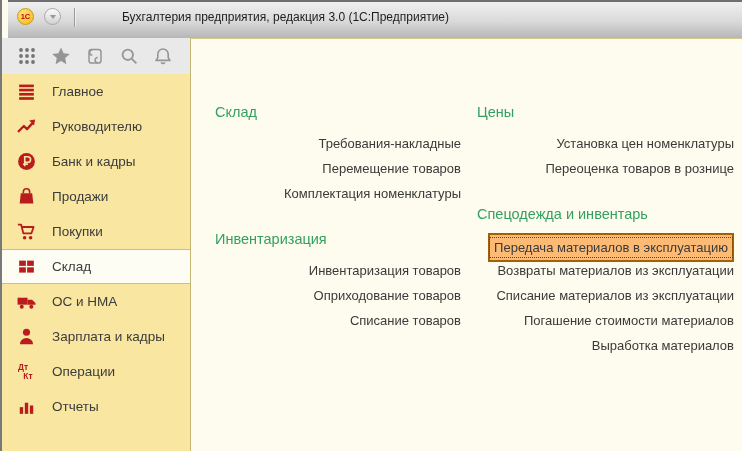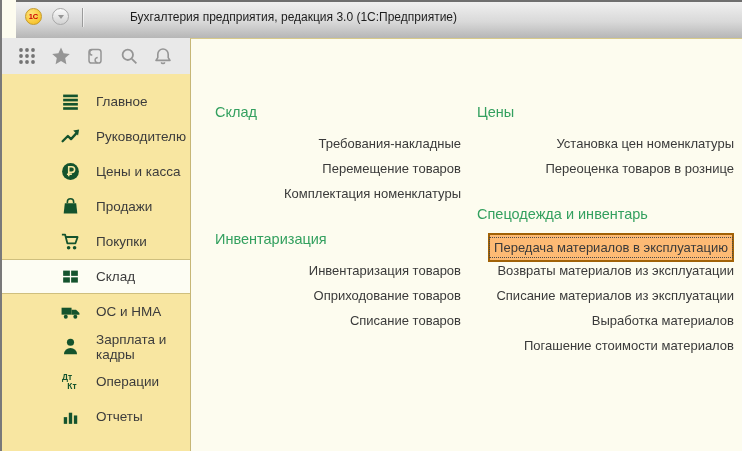--- a/index.html
+++ b/index.html
@@ -2,21 +2,21 @@
 <html><head>
 <meta charset="utf-8">
 <style>
   * { margin:0; padding:0; box-sizing:border-box; }
   html,body { width:742px; height:451px; overflow:hidden; }
   body { font-family:"Liberation Sans", sans-serif; background:#fdfcef; position:relative; }
 
   .window { position:absolute; inset:0; }
 
   
-  .titlebar { position:absolute; left:16px; top:0; right:0; height:38px;
+  .titlebar { position:absolute; left:8px; top:0; right:0; height:38px;
     background:linear-gradient(#f0f0f0 0%, #d9d9d9 55%, #b6b6b6 100%);
     border-top:2px solid #6f6f6f;
     display:flex; align-items:flex-start; padding:6px 8px 0 9px; }
   .app-logo { width:17px; height:17px; border-radius:50%;
     background:radial-gradient(circle at 35% 30%, #ffe37a, #f4b913);
     border:1px solid #c49a2a; color:#cc0000; font-size:7.5px; font-weight:bold;
     display:flex; align-items:center; justify-content:center; }
   .menu-btn { width:17px; height:17px; border-radius:50%;
     background:linear-gradient(#fbfbfb,#d2d2d2); border:1px solid #a8a8a8;
     margin-left:10px; display:flex; align-items:center; justify-content:center; cursor:pointer; }
@@ -29,24 +29,24 @@
   
   .toolbar { position:absolute; left:0; top:38px; width:190px; height:36px;
     background:#e9e9e9; display:flex; align-items:center;
     justify-content:space-evenly; padding:0 4px; }
   .tb-icon { width:22px; height:22px; color:#959595; cursor:pointer; }
   .tb-icon:first-child { color:#747474; }
   .tb-icon svg { width:100%; height:100%; display:block; }
 
   
   .sidebar { position:absolute; left:0; top:74px; bottom:0; width:190px;
-    background:#f8e6a1; padding-top:10px; }
+    background:#f8e6a1; padding-top:0; }
   .side-item { height:35px; display:flex; align-items:center;
     padding-left:16px; cursor:pointer; color:#3c3c3c; font-size:13.5px; }
-  .side-item .ico { width:21px; height:21px; color:#14532d; flex:none; margin-right:15px;margin-left:44px; }
+  .side-item .ico { width:21px; height:21px; color:#b91c1c; flex:none; margin-right:15px; }
   .side-item .ico svg { width:100%; height:100%; display:block; }
   .side-item.selected { background:#fdfdf3; border-top:1px solid #cfbf7e;
     border-bottom:1px solid #cfbf7e; }
   .left-edge { position:absolute; left:0; top:0; bottom:0; width:2px; background:#797979; z-index:6; }
 
   
   .content { position:absolute; left:190px; top:38px; right:0; bottom:0;
     background:#fdfcef; border-top:1px solid #d8ca8a; border-left:1px solid #c6b676;
     padding:63px 8px 0 24px; display:flex; }
   .col1 { width:246px; flex:none; }
@@ -139,21 +139,21 @@
         </span>
         <span>Руководителю</span>
       </div>
       <div class="side-item">
         <span class="ico">
           <svg viewBox="0 0 20 20">
             <circle cx="10" cy="10" r="8" fill="currentColor"></circle>
             <path d="M8.3 14.6V5.4h2.9a2.7 2.7 0 0 1 0 5.4H8.3M6.6 12.7h4.7" fill="none" stroke="#f8e6a1" stroke-width="1.5"></path>
           </svg>
         </span>
-        <span>Цены и касса</span>
+        <span>Банк и кадры</span>
       </div>
       <div class="side-item">
         <span class="ico">
           <svg viewBox="0 0 20 20">
             <path d="M7 6.9V5.6a3 3 0 0 1 6 0v1.3" fill="none" stroke="currentColor" stroke-width="1.5"></path>
             <path d="M4.6 6.9h10.8l1.1 9.7H3.5z" fill="currentColor"></path>
           </svg>
         </span>
         <span>Продажи</span>
       </div>
@@ -242,20 +242,20 @@
         <div class="section">
           <div class="section-title">Цены</div>
           <div class="cmd-row">Установка цен номенклатуры</div>
           <div class="cmd-row">Переоценка товаров в рознице</div>
         </div>
         <div class="section">
           <div class="section-title">Спецодежда и инвентарь</div>
           <div class="cmd-row"><span class="red-frame"><span class="dotted">Передача материалов в эксплуатацию</span></span></div>
           <div class="cmd-row">Возвраты материалов из эксплуатации</div>
           <div class="cmd-row">Списание материалов из эксплуатации</div>
+          <div class="cmd-row">Погашение стоимости материалов</div>
           <div class="cmd-row">Выработка материалов</div>
-          <div class="cmd-row">Погашение стоимости материалов</div>
         </div>
       </div>
   </div>
 
   <div class="left-edge"></div>
 </div>
 
 </body></html>

